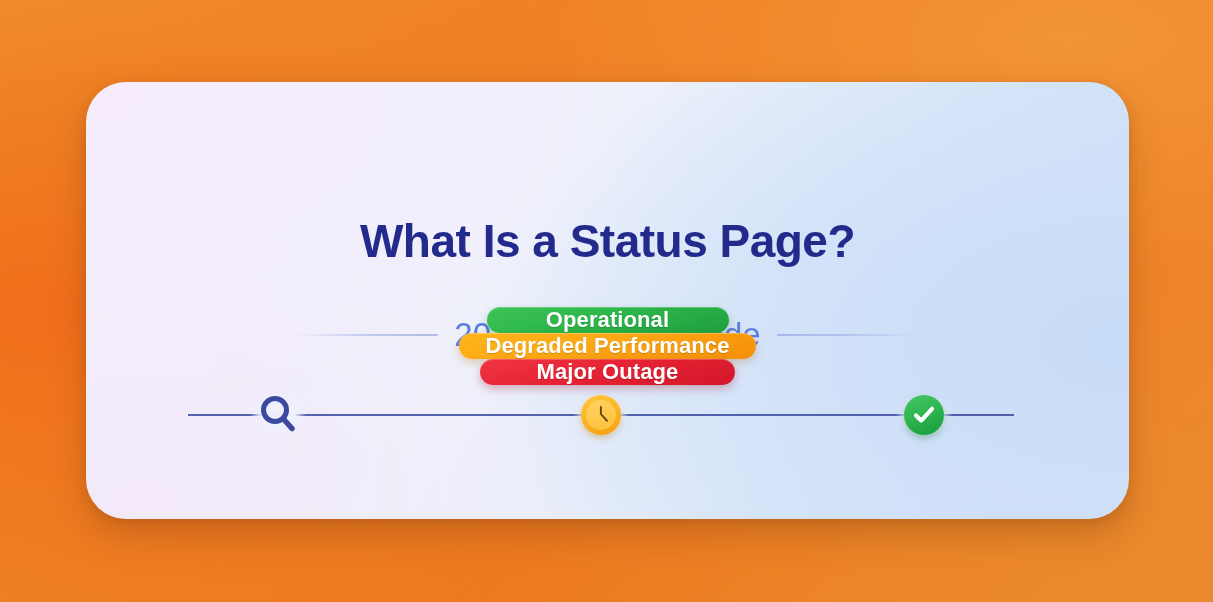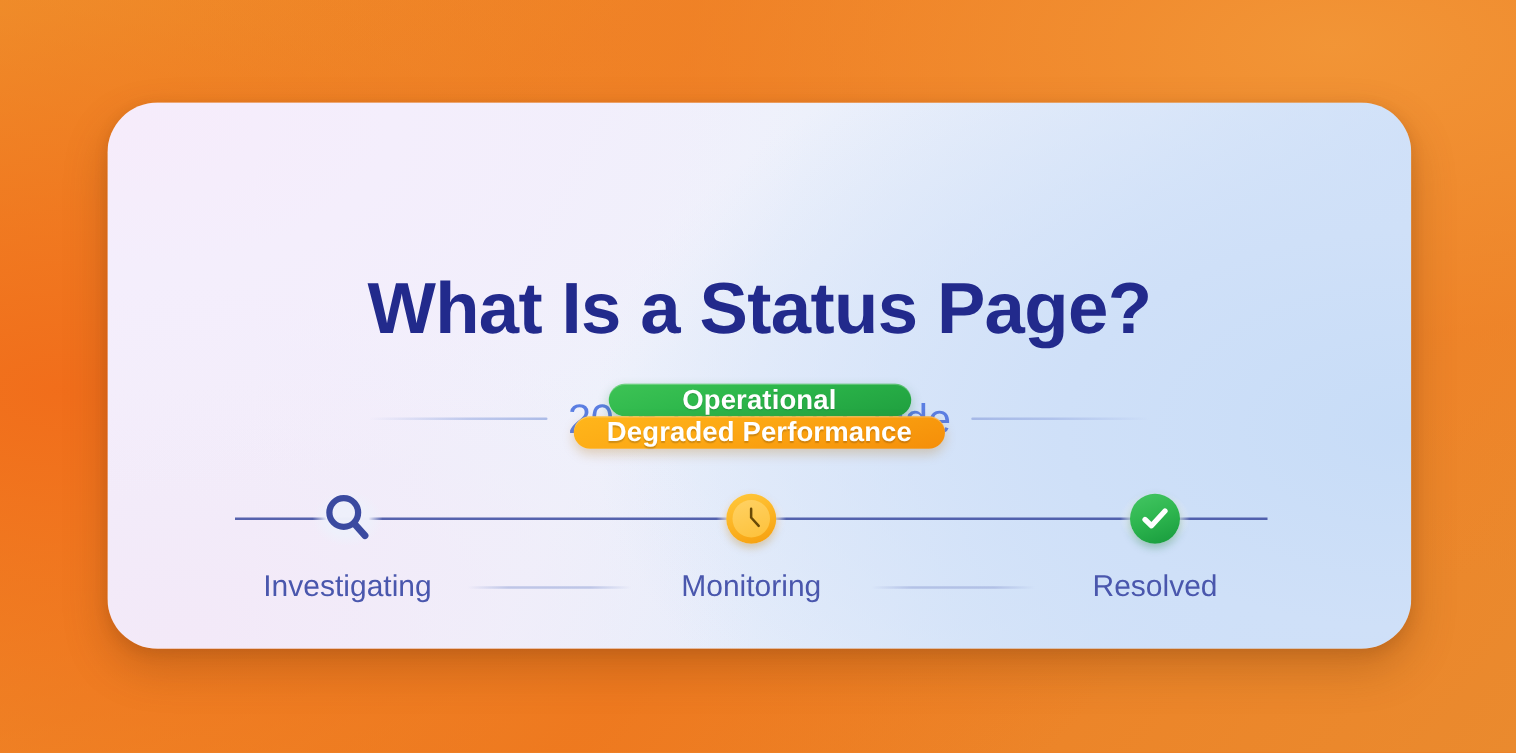--- a/index.html
+++ b/index.html
@@ -44,21 +44,21 @@
       0 3px 10px rgba(120, 58, 12, 0.16);
     overflow: hidden;
   }
 
   
   #title {
     position: absolute;
     left: 0; right: 0;
     top: 136px;
     text-align: center;
-    font-size: 58px;
+    font-size: 46px;
     font-weight: 700;
     letter-spacing: -0.5px;
     color: #222a8c;
     line-height: 1.0;
     white-space: nowrap;
   }
 
   
   #subtitle-row {
     position: absolute;
@@ -267,20 +267,23 @@
     <span id="subtitle">2026 Practical Guide</span>
     <span class="sub-rule right"></span>
   </div>
 
   <div id="pill-row">
     <div class="pill green">
       <span>Operational</span>
     </div>
     <div class="pill orange">
       <span>Degraded Performance</span>
+    </div>
+    <div class="pill red">
+      <span>Major Outage</span>
     </div>
   </div>
 
   <div id="timeline">
 
     <div id="tl-line"></div>
 
     <div id="tl-icons">
 
       <div class="tl-node">
@@ -308,22 +311,15 @@
           <div class="check">
             <svg viewBox="0 0 26 26" aria-hidden="true">
               <path d="M5 13.6 L10.2 18.6 L21 6.8" fill="none" stroke="#ffffff" stroke-width="4.2" stroke-linecap="round" stroke-linejoin="round"></path>
             </svg>
           </div>
         </div>
       </div>
 
     </div>
 
-    <div id="tl-labels">
-      <span class="tl-label">Investigating</span>
-      <span class="tl-gap-rule"></span>
-      <span class="tl-label">Monitoring</span>
-      <span class="tl-gap-rule"></span>
-      <span class="tl-label">Resolved</span>
-    </div>
 
   </div>
 </div>
 
 </body></html>

